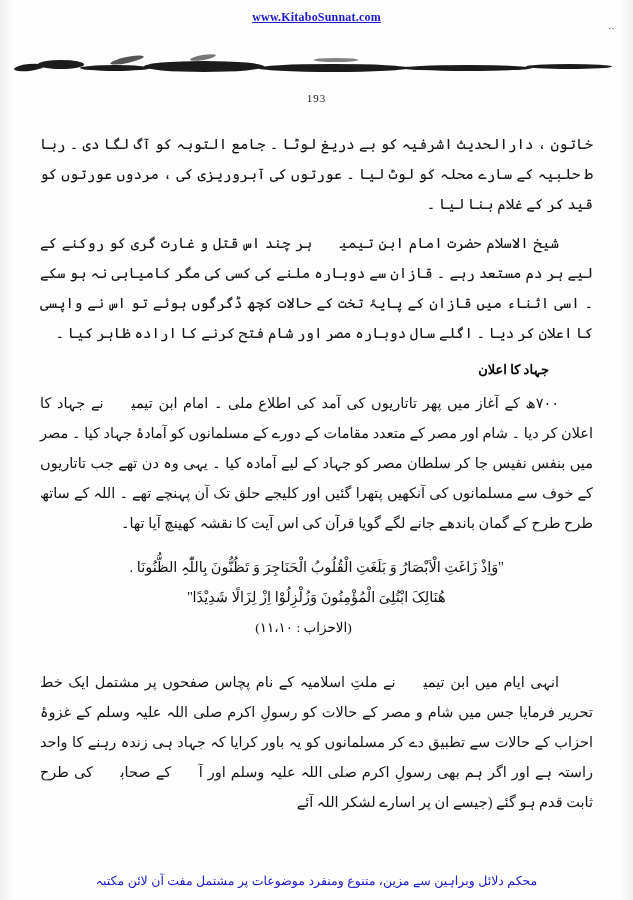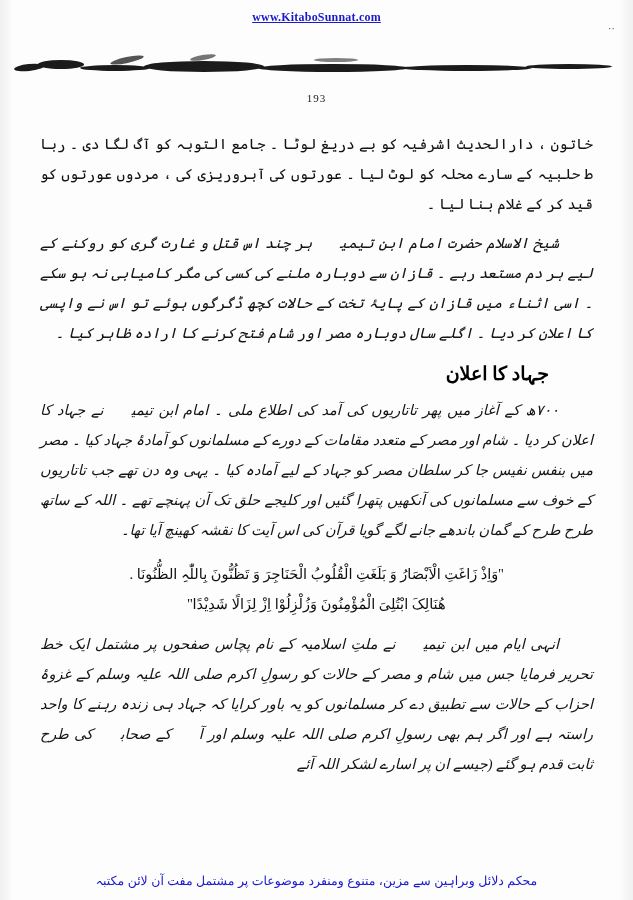--- a/index.html
+++ b/index.html
@@ -95,33 +95,33 @@
 
   .para {
     font-size: 14.5px;
     line-height: 30px;
     color: #141414;
     margin: 9px 0 4px 0;
     letter-spacing: .2px;
     text-align: justify;
     text-justify: inter-word;
   }
-  .para.indent { text-indent: 34px; font-style: italic; }
+  .para.indent { text-indent: 34px; }
 
   .heading {
-    font-size: 19px;
+    font-size: 13px;
     font-weight: bold;
     color: #000;
     margin: 14px 44px 10px 0;
     text-align: right;
     letter-spacing: .4px;
   }
 
   .quote-block {
-    margin: 14px 16px 10px 16px;
+    margin: 14px 16px 24px 16px;
     font-size: 14.5px;
     line-height: 30px;
     color: #0f0f0f;
     text-align: center;
   }
   .quote-line { display: block; }
   .quote-ref {
     display: inline-block;
     margin-right: 26px;
     font-size: 13.5px;
@@ -190,20 +190,21 @@
 
     <h2 class="heading">جہاد کا اعلان</h2>
 
     <div class="group">
       <p class="para indent">۷۰۰ھ کے آغاز میں پھر تاتاریوں کی آمد کی اطلاع ملی ۔ امام ابن تیمیہؒ نے جہاد کا اعلان کر دیا ۔ شام اور مصر کے متعدد مقامات کے دورے کے مسلمانوں کو آمادۂ جہاد کیا ۔ مصر میں بنفس نفیس جا کر سلطان مصر کو جہاد کے لیے آمادہ کیا ۔ یہی وہ دن تھے جب تاتاریوں کے خوف سے مسلمانوں کی آنکھیں پتھرا گئیں اور کلیجے حلق تک آن پہنچے تھے ۔ اللہ کے ساتھ طرح طرح کے گمان باندھے جانے لگے گویا قرآن کی اس آیت کا نقشہ کھینچ آیا تھا۔</p>
     </div>
 
     <div class="quote-block">
       <span class="quote-line">''وَاِذْ زَاغَتِ الْاَبْصَارُ وَ بَلَغَتِ الْقُلُوبُ الْحَنَاجِرَ وَ تَظُنُّونَ بِاللّٰہِ الظُّنُونَا .</span>
       <span class="quote-line">ھُنَالِکَ ابْتُلِیَ الْمُؤْمِنُونَ وَزُلْزِلُوْا اِزْ لِزَالًا شَدِیْدًا''</span>
+      <span class="quote-ref">(الاحزاب : ۱۱،۱۰)</span>
     </div>
 
 
     <div class="group">
       <p class="para indent">انہی ایام میں ابن تیمیہؒ نے ملتِ اسلامیہ کے نام پچاس صفحوں پر مشتمل ایک خط تحریر فرمایا جس میں شام و مصر کے حالات کو رسولِ اکرم صلی اللہ علیہ وسلم کے غزوۂ احزاب کے حالات سے تطبیق دے کر مسلمانوں کو یہ باور کرایا کہ جہاد ہی زندہ رہنے کا واحد راستہ ہے اور اگر ہم بھی رسولِ اکرم صلی اللہ علیہ وسلم اور آپؐ کے صحابہؓ کی طرح ثابت قدم ہو گئے (جیسے ان پر اسارے لشکر اللہ آئے</p>
     </div>
 
   </div>
 
   <div class="footer-note">محکم دلائل وبراہین سے مزین، متنوع ومنفرد موضوعات پر مشتمل مفت آن لائن مکتبہ</div>

